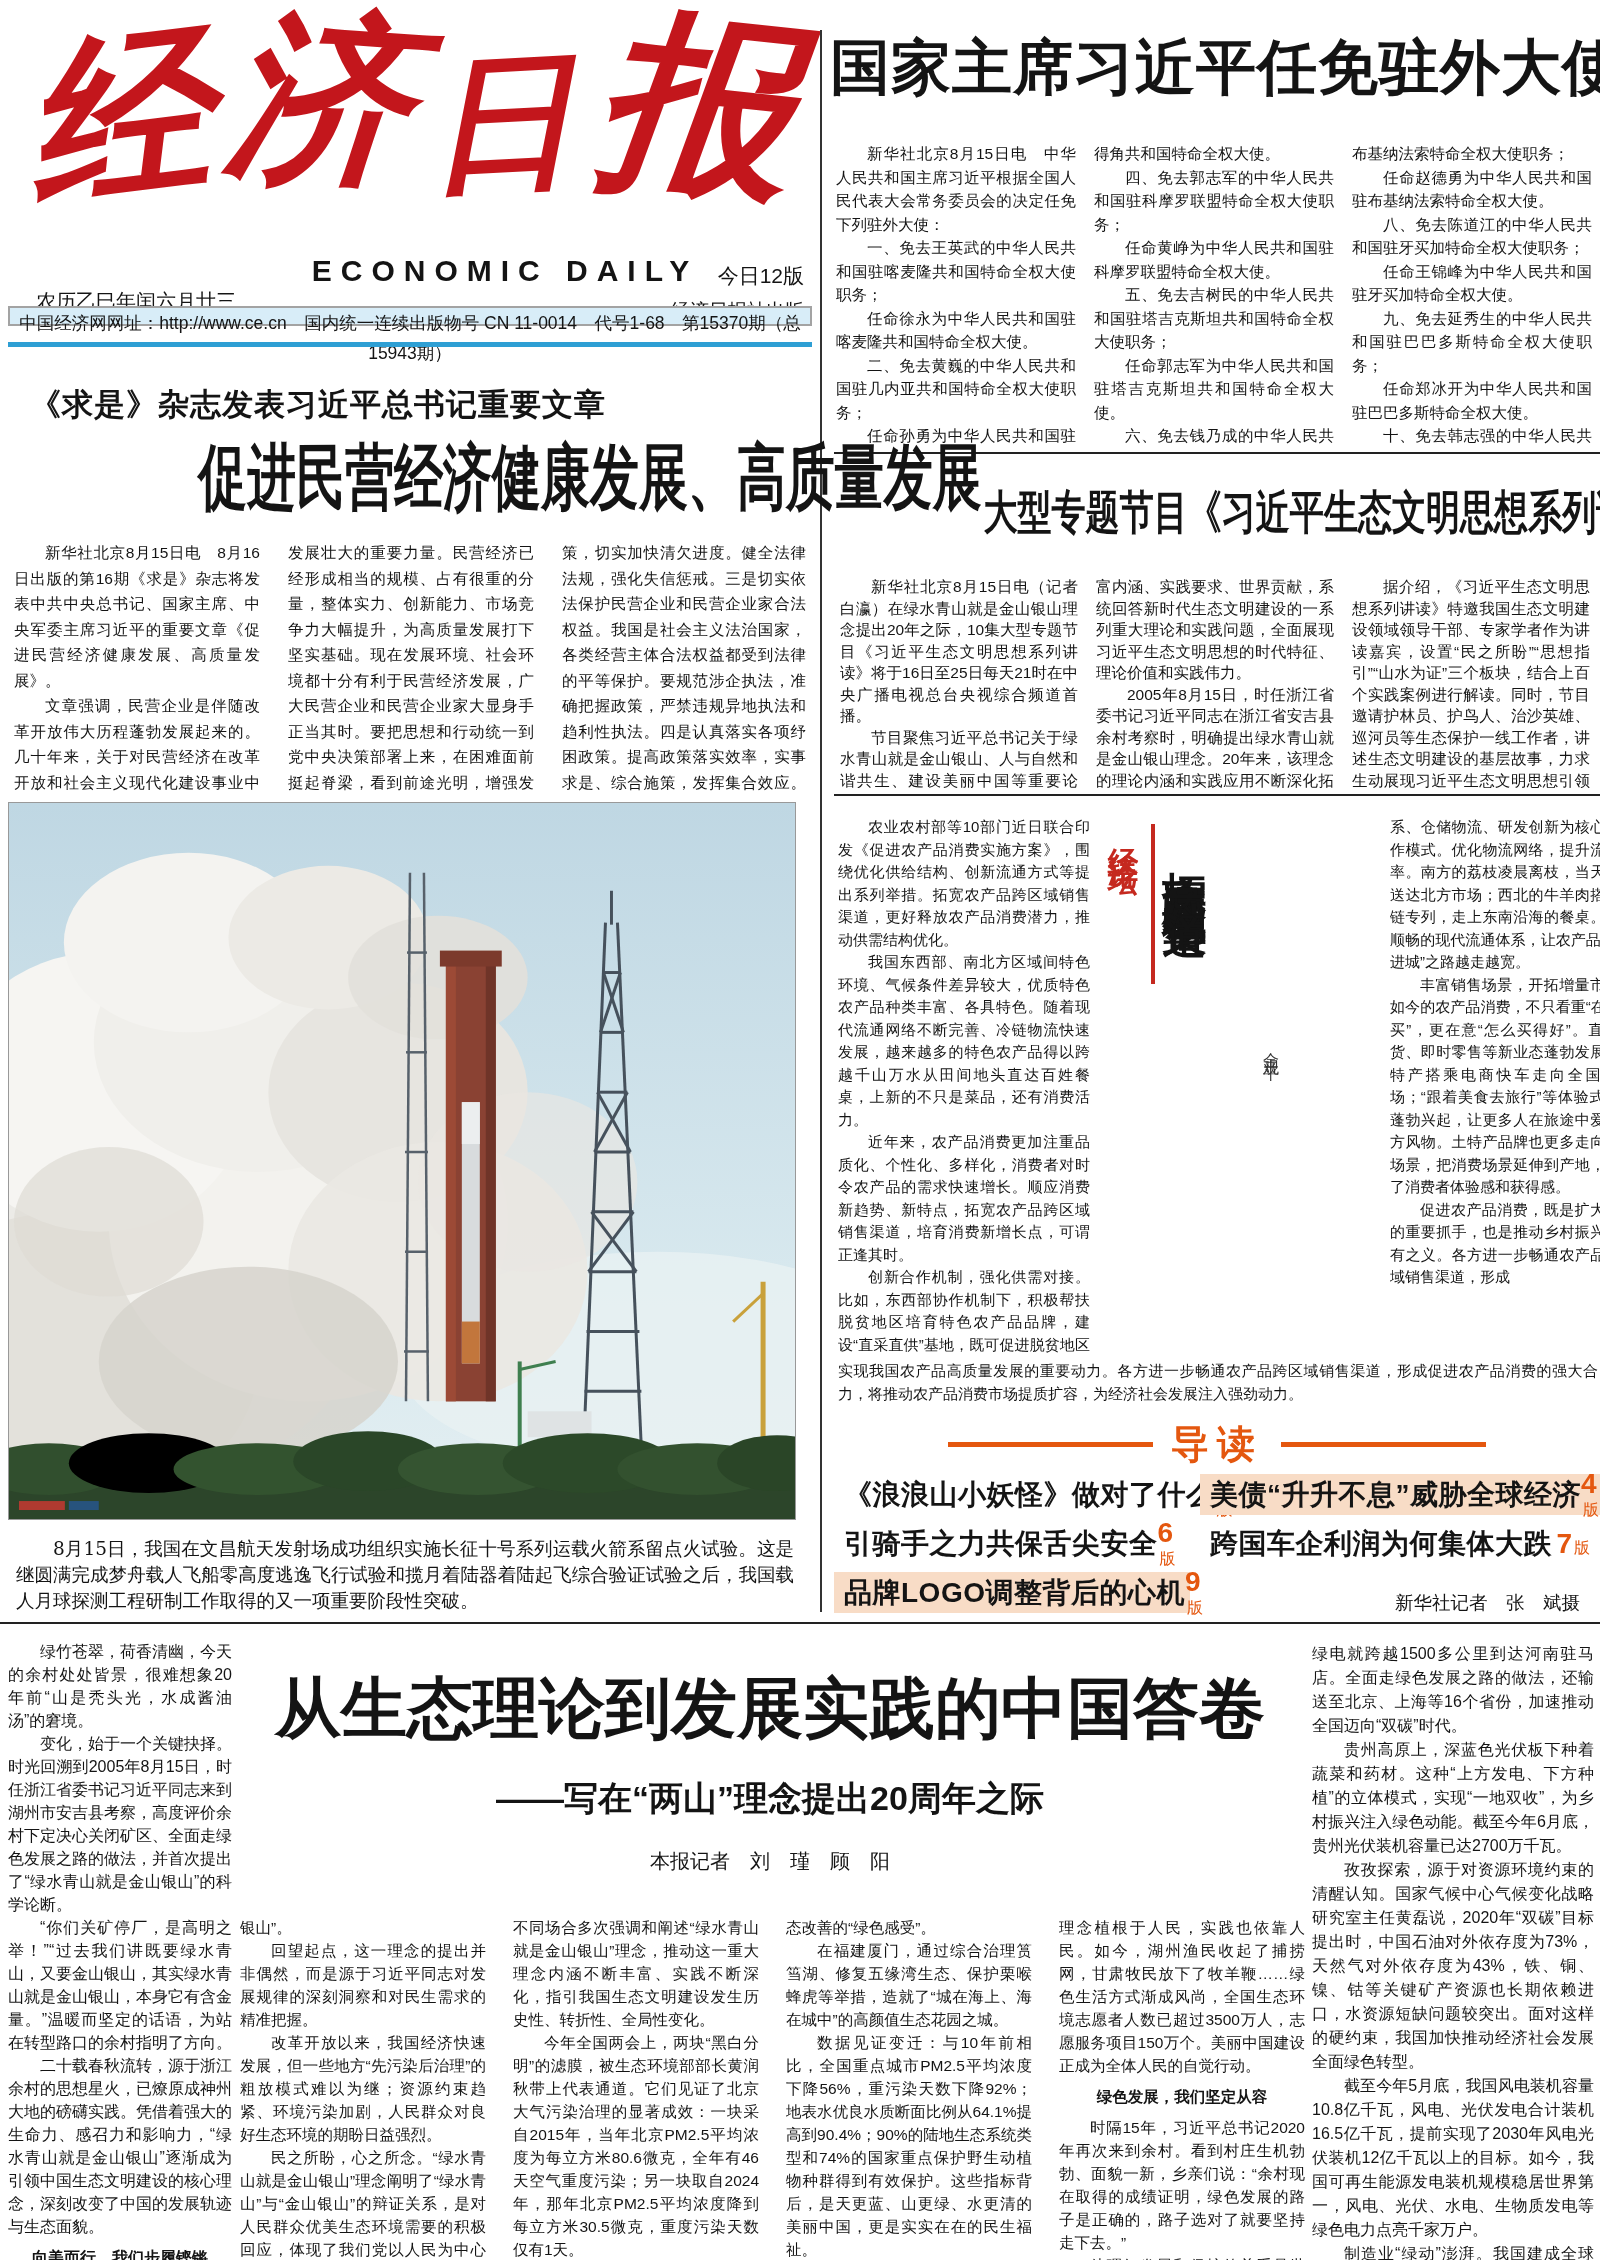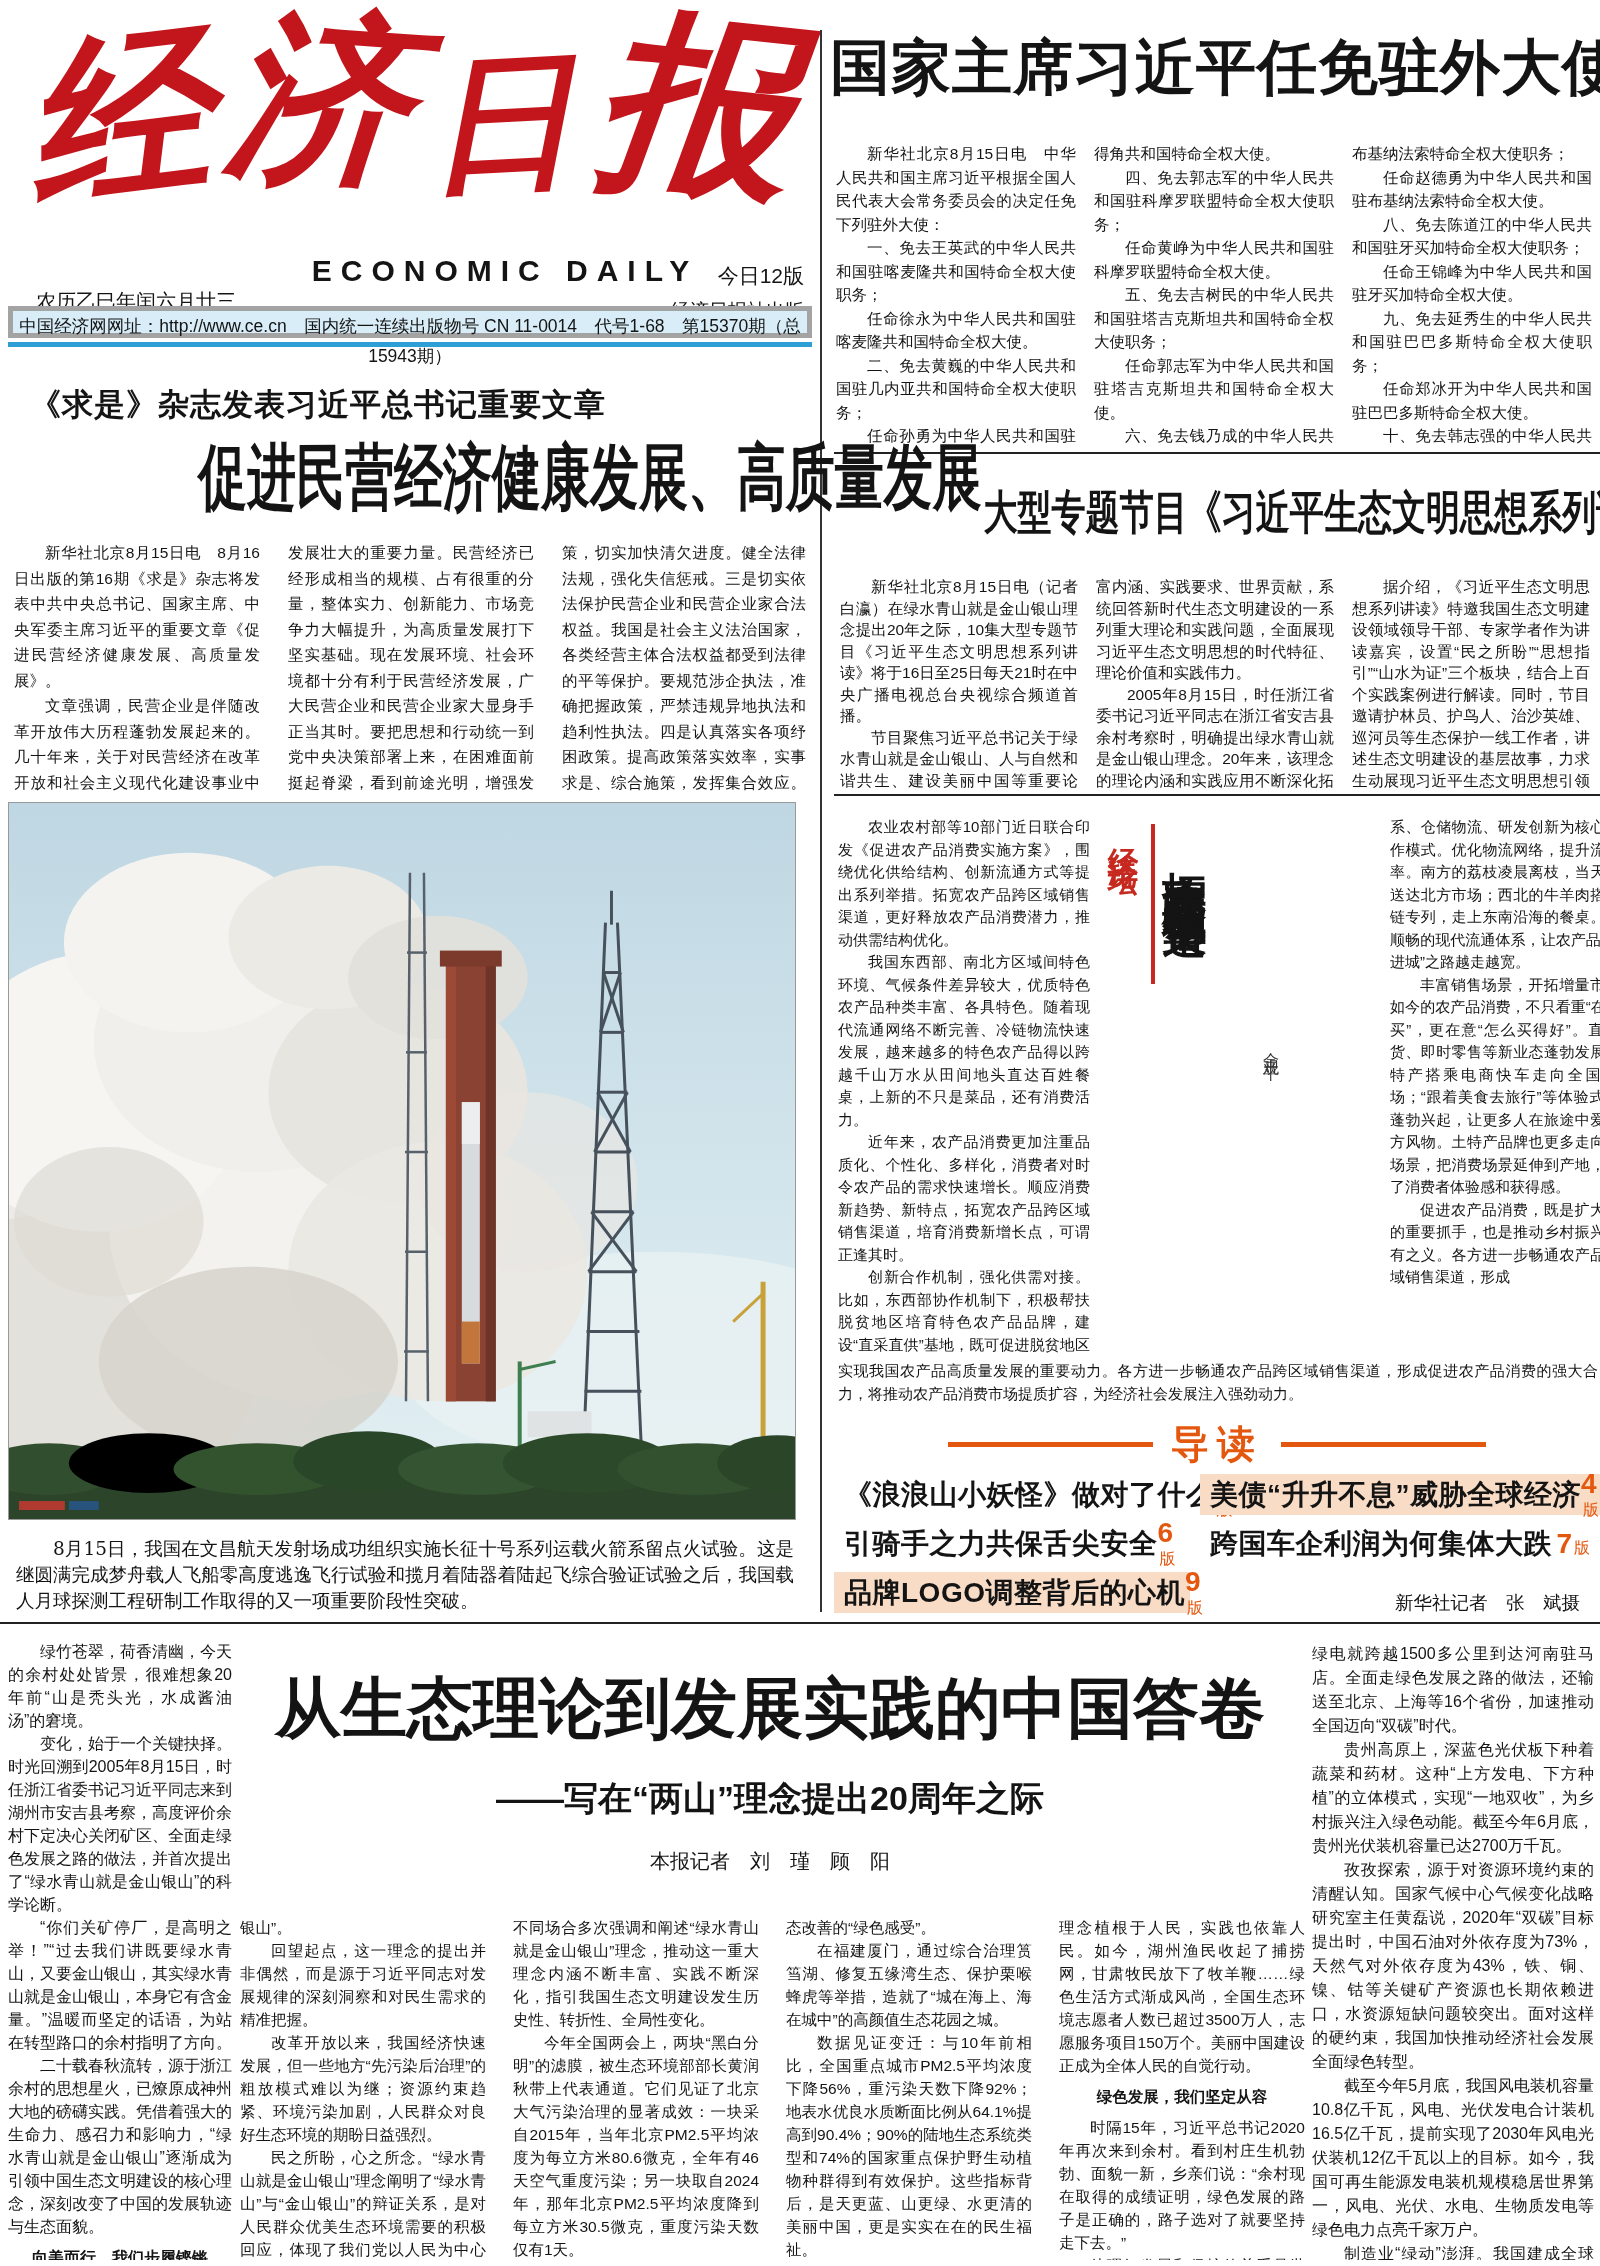--- a/index.html
+++ b/index.html
@@ -20,22 +20,22 @@
   .mast span:nth-child(2){transform:rotate(4deg) translateY(6px);}
   .mast span:nth-child(3){font-size:148px;transform:translateY(48px) rotate(-3deg);}
   .mast span:nth-child(4){font-size:196px;transform:rotate(6deg) translateY(6px);}
   .dateline{left:36px;top:240px;font-size:22px;white-space:nowrap;}
   .dateline .big-day{font-size:46px;font-weight:bold;margin:0 8px;vertical-align:-6px;}
   .dateline .wd{margin-left:20px;}
   .lunar{left:36px;top:288px;font-size:20px;}
   .engname{left:290px;top:254px;width:430px;text-align:center;font-size:30px;letter-spacing:9px;font-weight:600;}
   .edition{left:540px;top:246px;width:264px;text-align:right;font-size:21px;margin-top:16px;}
   .edition .pub{font-size:19px;margin-top:8px;font-family:"DejaVu Serif",serif;}
-  .infobar{left:8px;top:306px;width:804px;height:32px;background:var(--infobar);
-           border:5px solid #a3a3a3;box-sizing:border-box;text-align:center;
+  .infobar{left:8px;top:306px;width:804px;height:20px;background:var(--infobar);
+           border:2px solid #a3a3a3;box-sizing:border-box;text-align:center;
            line-height:30px;font-size:17.5px;}
   .blueline{left:8px;top:342px;width:804px;height:5px;background:var(--blue);}
   
   .hrule{background:#222;height:2px;}
   .vrule{background:#333;width:2px;}
   
   .col{position:absolute;overflow:hidden;text-align:justify;}
   .col p{margin:0;}
   .col .para{text-indent:2em;}
   .col .cont{text-indent:0;}

